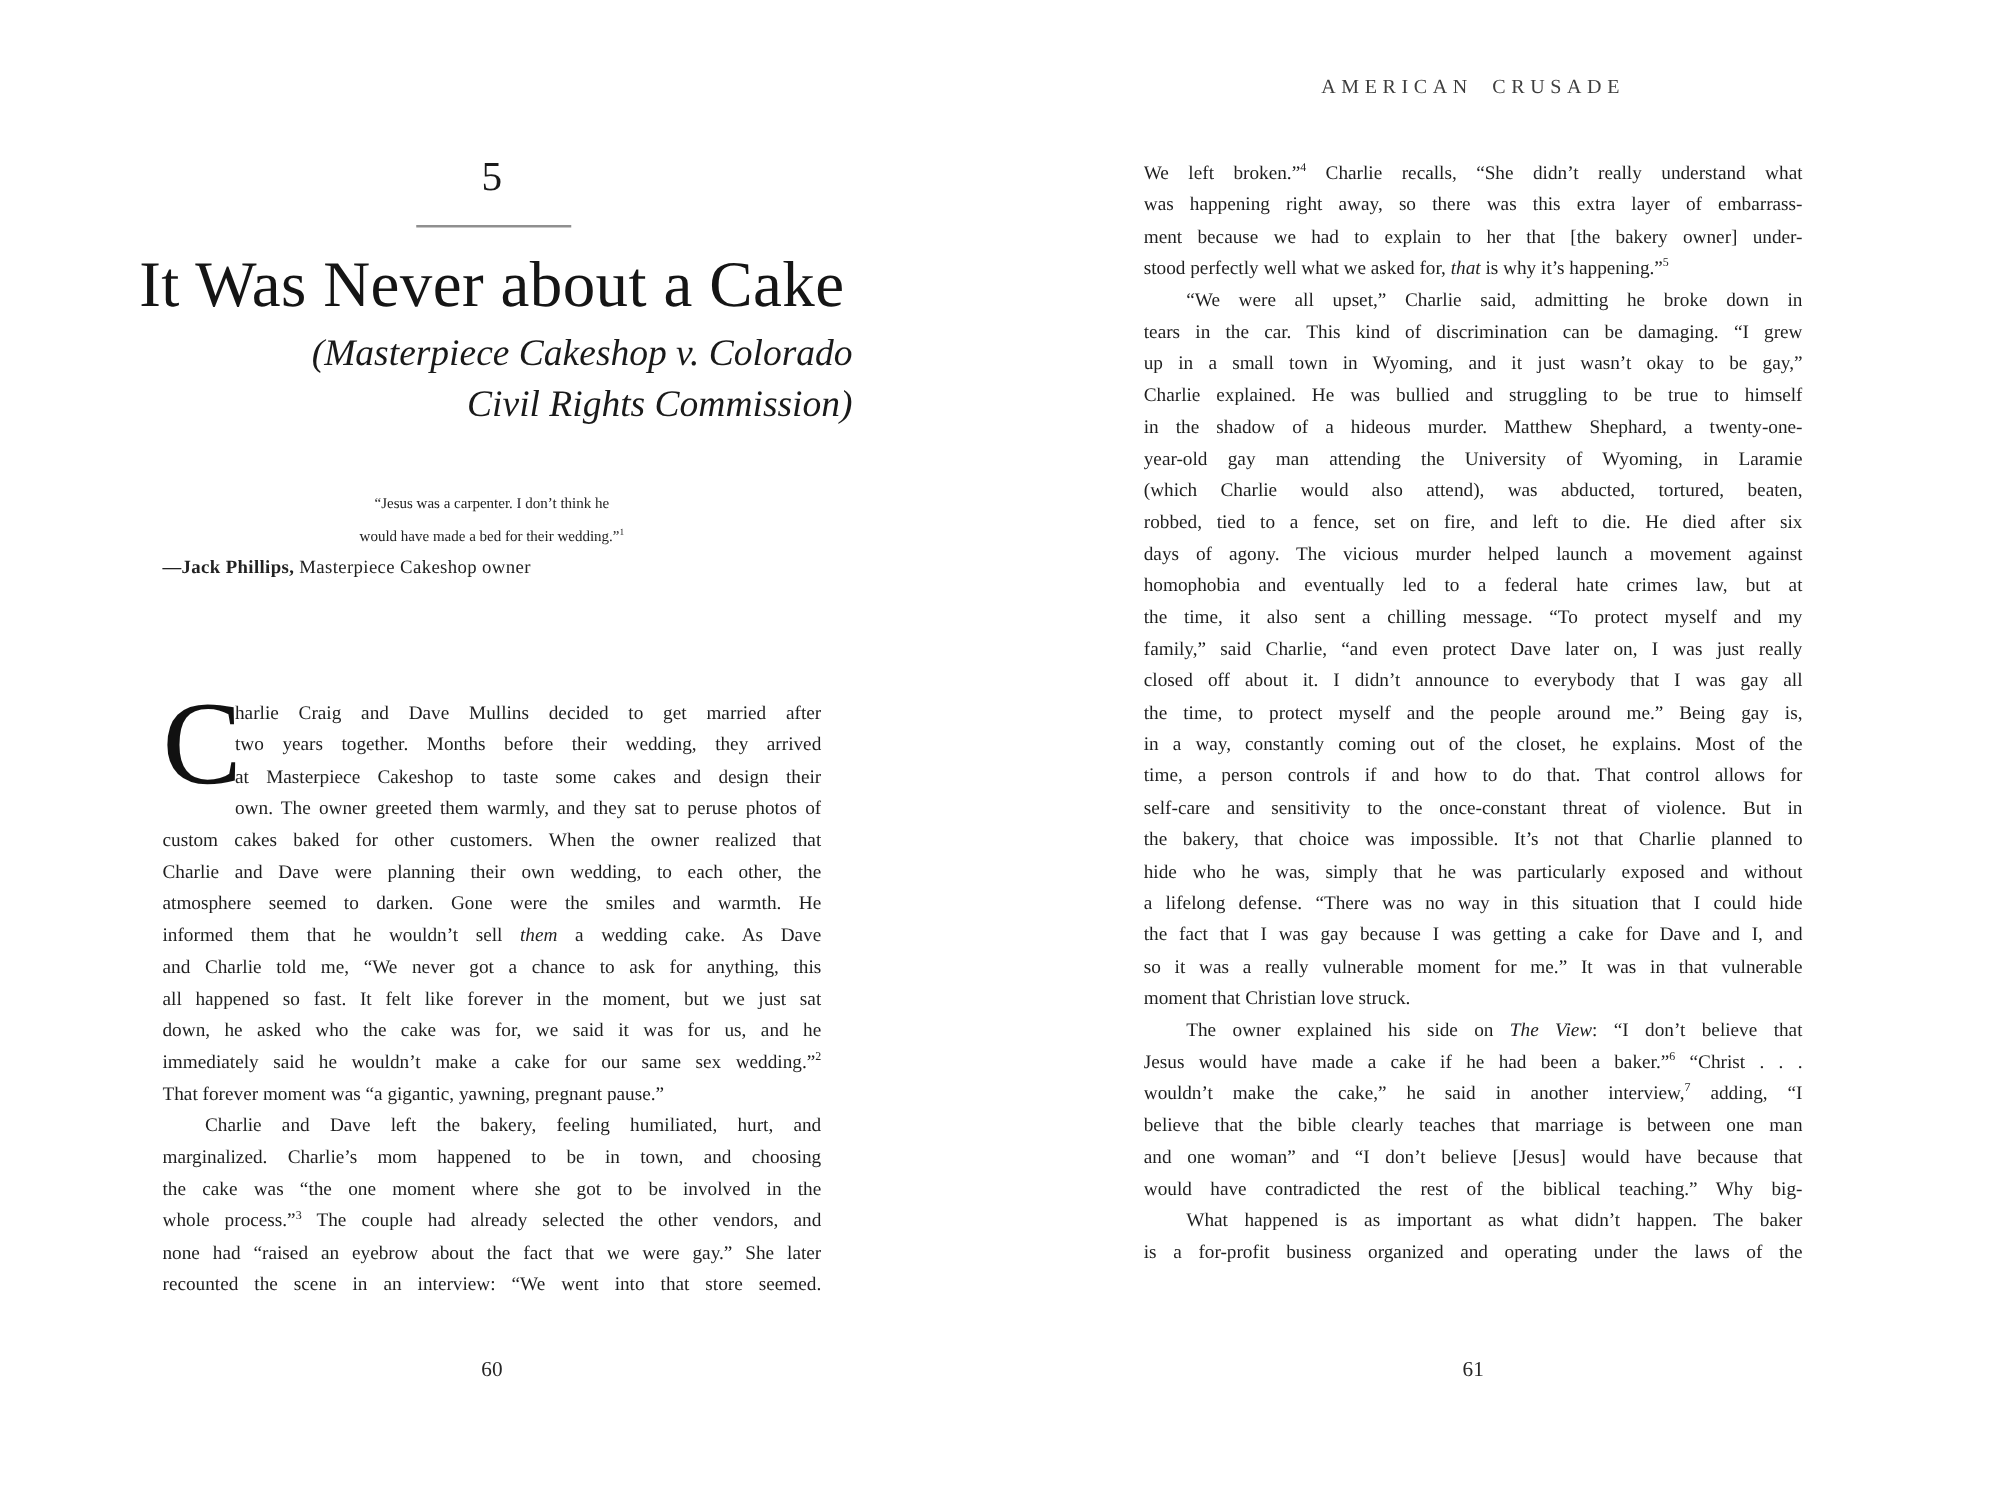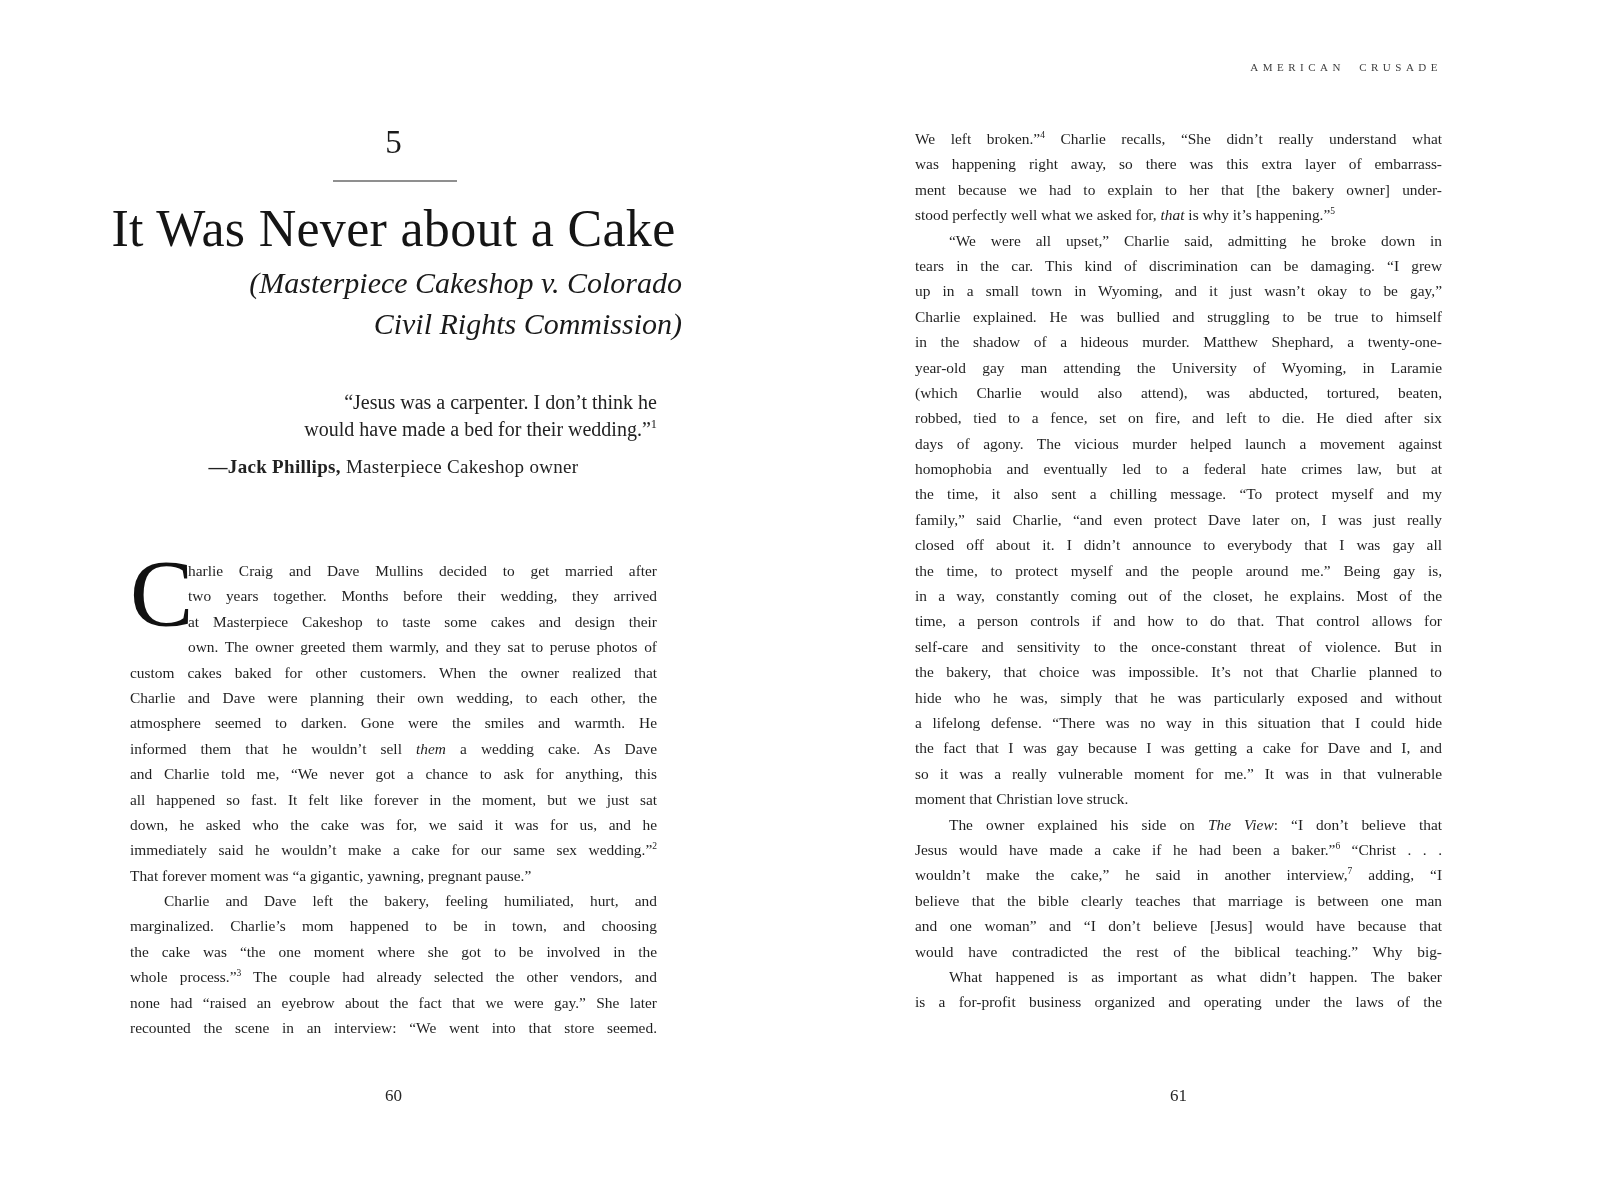--- a/index.html
+++ b/index.html
@@ -27,25 +27,25 @@
     text-align: center; font-size: 52px; font-weight: normal;
     letter-spacing: 0.3px; color: #151515;
   }
   .chapter-subtitle {
     position: absolute; left: 105px; top: 262px; width: 577px;
     text-align: right; font-style: italic; font-size: 30px;
     line-height: 41px; color: #1a1a1a;
   }
   .epigraph {
     position: absolute; left: 130px; top: 389px; width: 527px;
-    text-align: right; font-size: 20px; line-height: 27px; color: #222;
+    text-align: center; font-size: 12px; line-height: 27px; color: #222;
   }
   .attribution {
-    position: absolute; left: 130px; top: 456px; width: 527px;
-    text-align: center; font-size: 19px; letter-spacing: 0.3px; color: #222;
+    position: absolute; left: 130px; top: 446px; width: 527px;
+    font-size: 15px; letter-spacing: 0.3px; color: #222;
   }
   .attr-name { font-weight: bold; }
 
   
   .body-text {
     position: absolute; width: 527px;
     font-size: 15.4px; color: #1f1f1f;
   }
   .left-body  { left: 130px; top: 558px; }
   .right-body { left: 915px; top: 126px; }
@@ -65,21 +65,21 @@
     font-size: 95px; line-height: 72px;
     color: #111; text-align: left;
   }
 
   sup { font-size: 62%; line-height: 0; vertical-align: super; }
   i { font-style: italic; }
 
   
   .running-head {
     position: absolute; left: 915px; top: 61px; width: 527px;
-    text-align: right; font-size: 11px; letter-spacing: 4.5px;
+    text-align: center; font-size: 16px; letter-spacing: 4.5px;
     word-spacing: 7px; color: #3e3e3e;
   }
   .page-number {
     position: absolute; top: 1086px; width: 527px;
     text-align: center; font-size: 17px; color: #262626;
   }
   .page-number.pn-left  { left: 130px; }
   .page-number.pn-right { left: 915px; }
 </style>
 </head>

